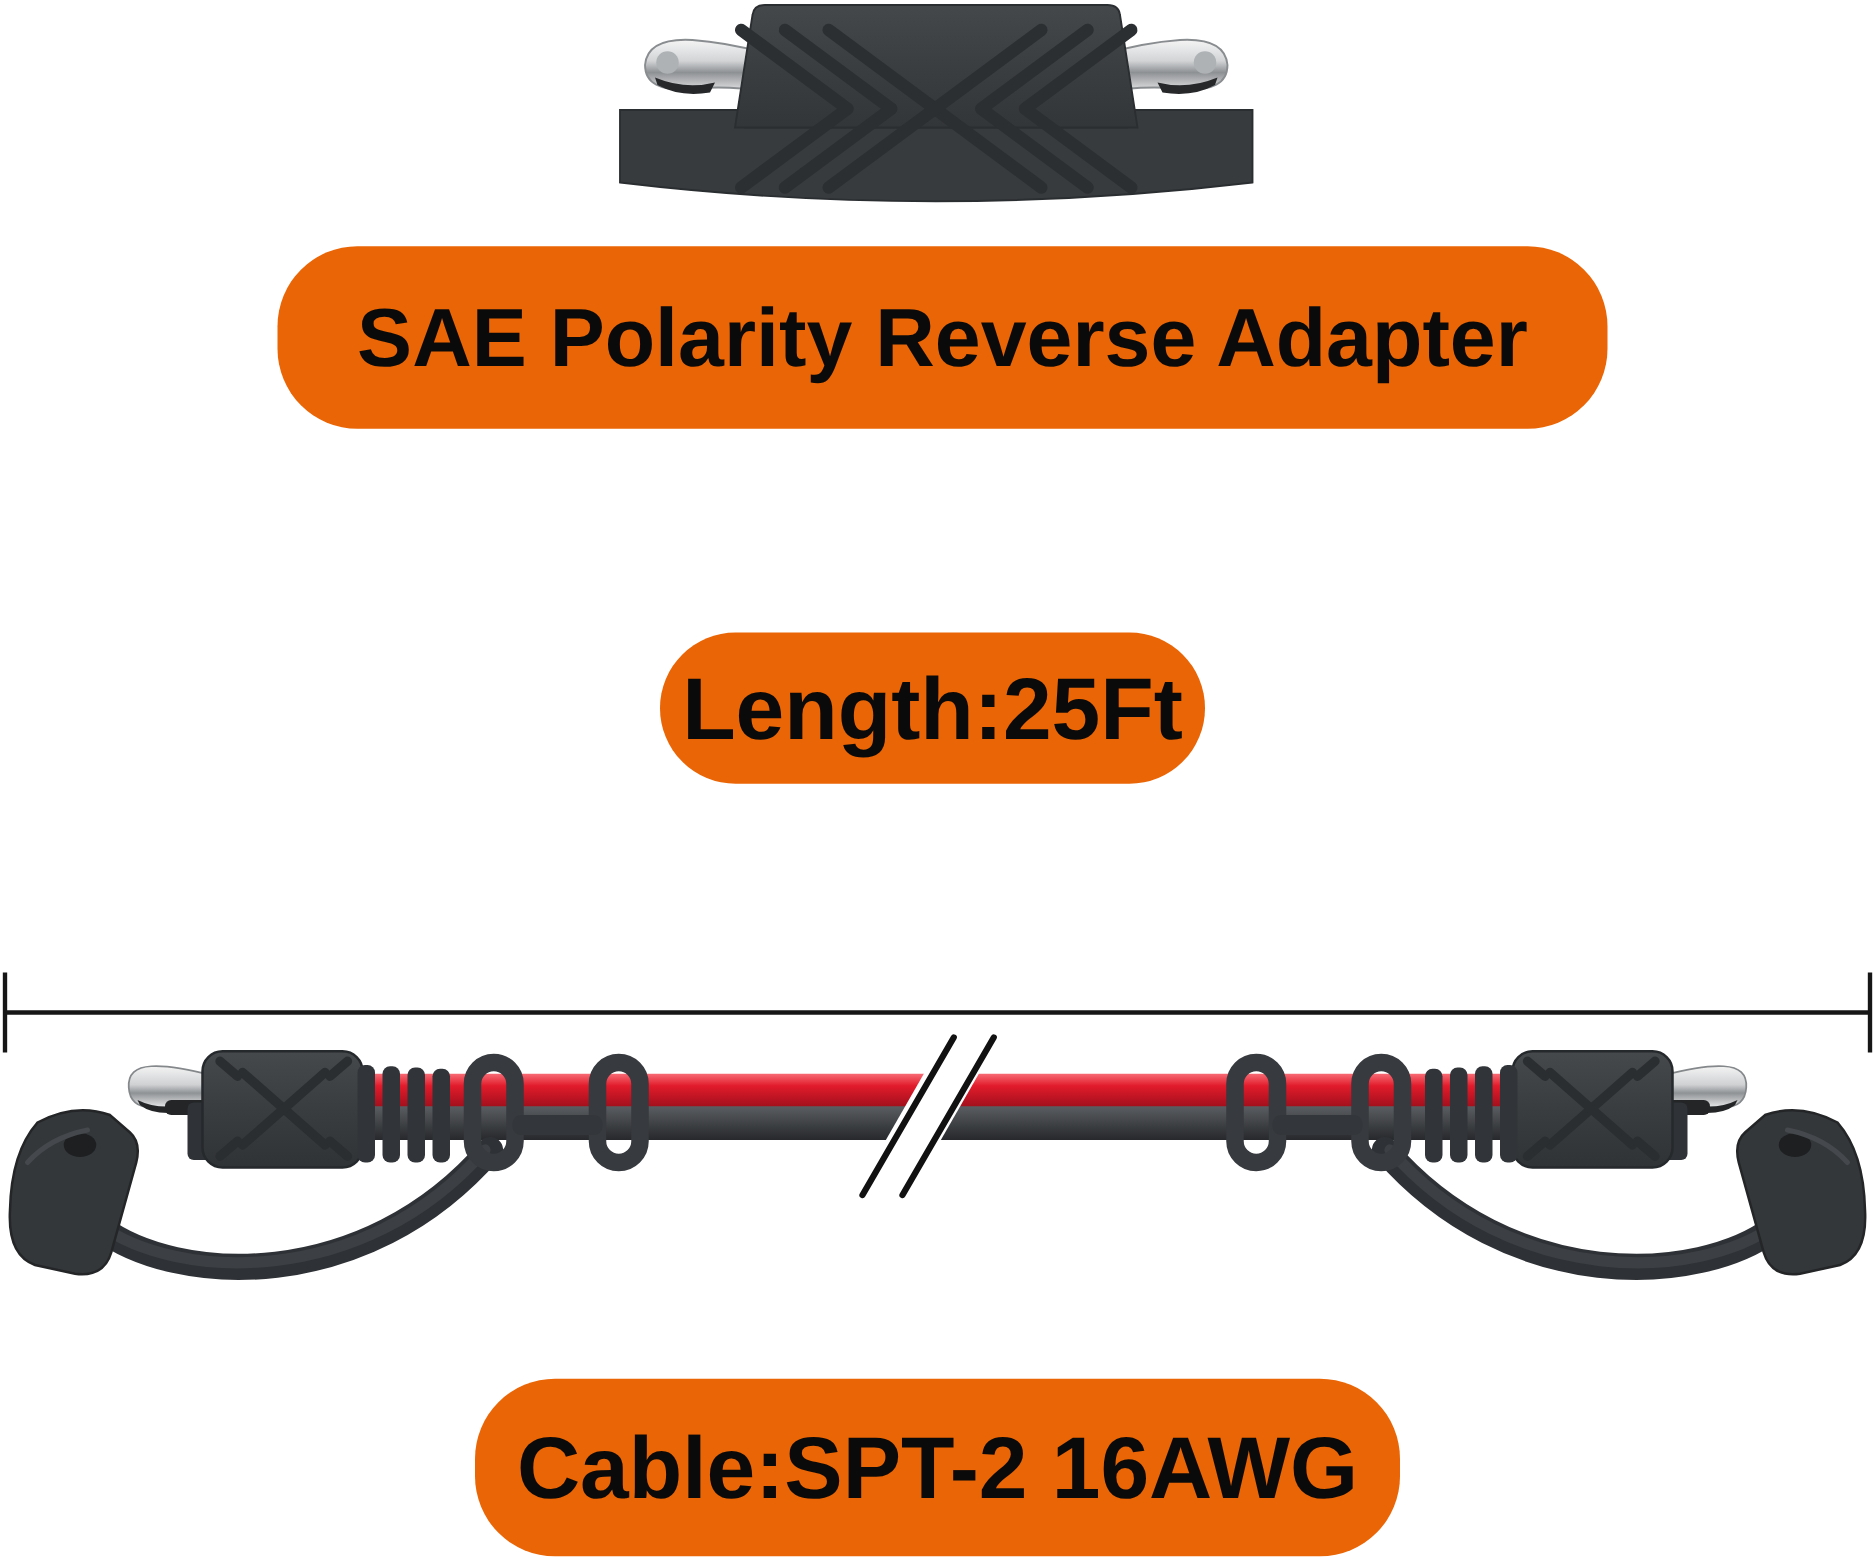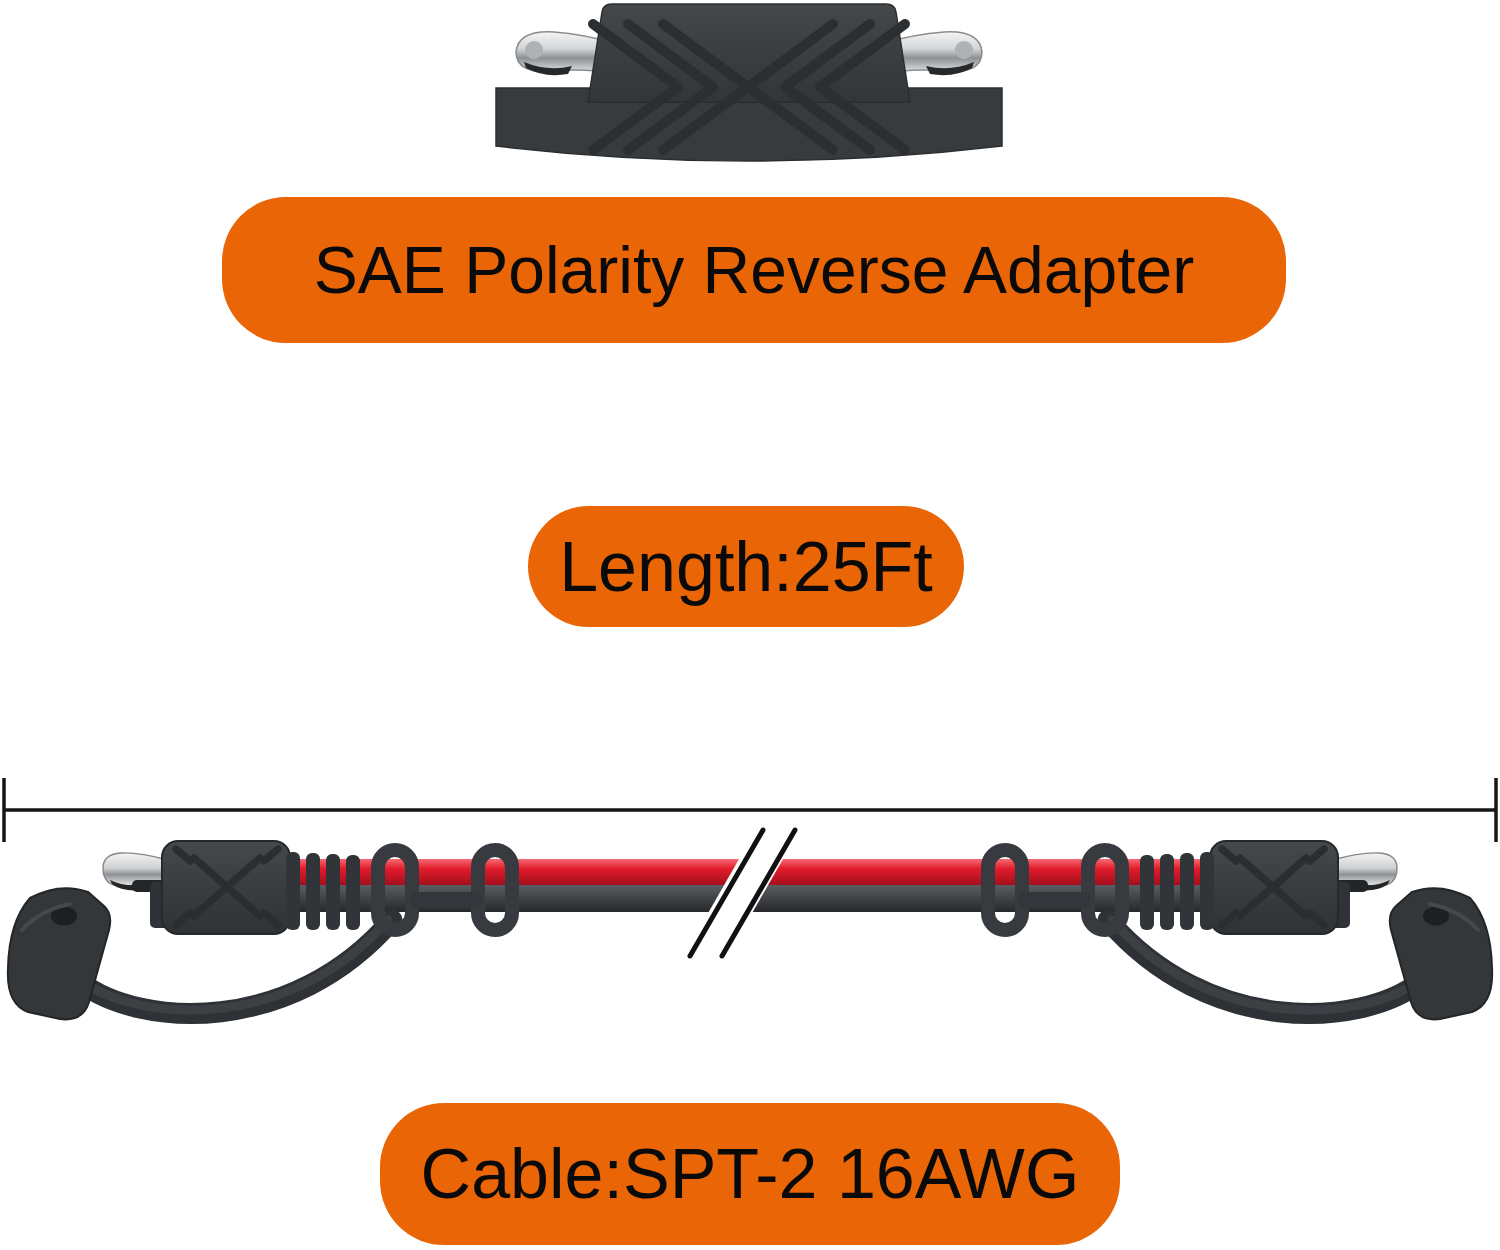--- a/index.html
+++ b/index.html
@@ -3,21 +3,21 @@
 <meta charset="utf-8">
 <style>
   html,body{margin:0;padding:0;background:#ffffff;}
   .stage{
     position:relative;width:1500px;height:1250px;background:#ffffff;
     overflow:hidden;font-family:"Liberation Sans",sans-serif;
   }
   .abs{position:absolute;}
   .badge{
     position:absolute;display:flex;align-items:center;justify-content:center;
-    background:#EA6505;color:#0a0a0a;font-weight:normal;
+    background:#EA6505;color:#0a0a0a;font-weight:bold;
     border-radius:64px;line-height:1;letter-spacing:0px;white-space:nowrap;
   }
   .badge-title{left:222px;top:197px;width:1064px;height:146px;font-size:66px;}
   .badge-length{left:528px;top:506px;width:436px;height:121px;font-size:70px;}
   .badge-cable{left:380px;top:1103px;width:740px;height:142px;font-size:70px;}
   svg{display:block;}
 </style>
 </head>
 <body>
 

